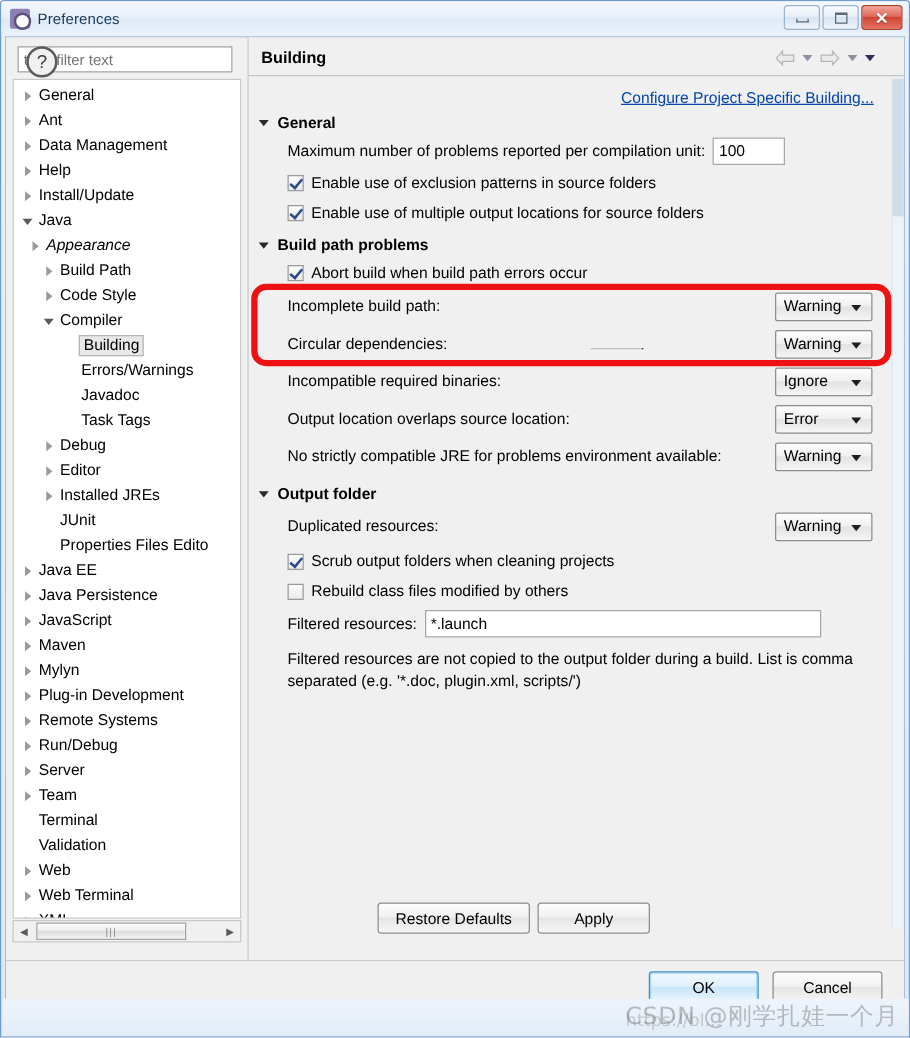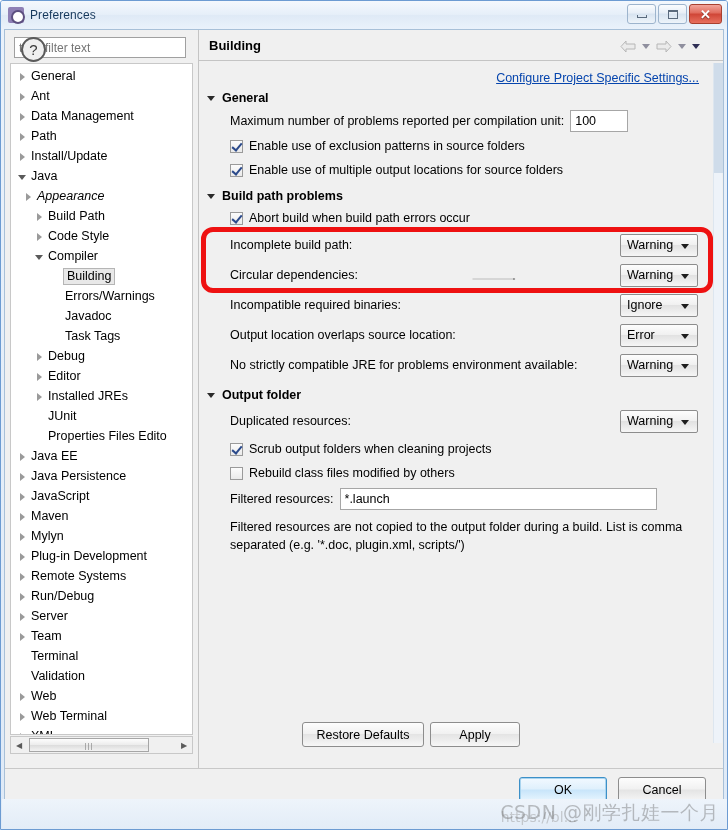--- a/index.html
+++ b/index.html
@@ -457,21 +457,21 @@
           <div class="tree-row" style="padding-left: 5px;">
             <span class="tw collapsed"></span>
             <span class="tree-label">Ant</span>
           </div>
           <div class="tree-row" style="padding-left: 5px;">
             <span class="tw collapsed"></span>
             <span class="tree-label">Data Management</span>
           </div>
           <div class="tree-row" style="padding-left: 5px;">
             <span class="tw collapsed"></span>
-            <span class="tree-label">Path</span>
+            <span class="tree-label">Help</span>
           </div>
           <div class="tree-row" style="padding-left: 5px;">
             <span class="tw collapsed"></span>
             <span class="tree-label">Install/Update</span>
           </div>
           <div class="tree-row" style="padding-left: 5px;">
             <span class="tw expanded"></span>
             <span class="tree-label">Java</span>
           </div>
           <div class="tree-row" style="padding-left: 11px; font-style: italic;">
@@ -611,21 +611,21 @@
         <span class="caret"></span>
         <svg class="arrow-fwd" viewBox="0 0 16 13">
           <polygon points="10,1 10,4 1,4 1,9 10,9 10,12 15,6.5" fill="#ebebeb" stroke="#b6b6b6" stroke-width="1"></polygon>
         </svg>
         <span class="caret"></span>
         <span class="caret dark"></span>
       </div>
 
       <div class="title-rule"></div>
 
-      <div class="configure-link">Configure Project Specific Settings...</div>
+      <div class="configure-link">Configure Project Specific Building...</div>
 
       <div class="content-scroll">
 
         <div class="section-head">
           <span class="sec-tw"></span>
           <span>General</span>
         </div>
 
         <div class="setting-row">
           <span class="row-label">Maximum number of problems reported per compilation unit:</span>

